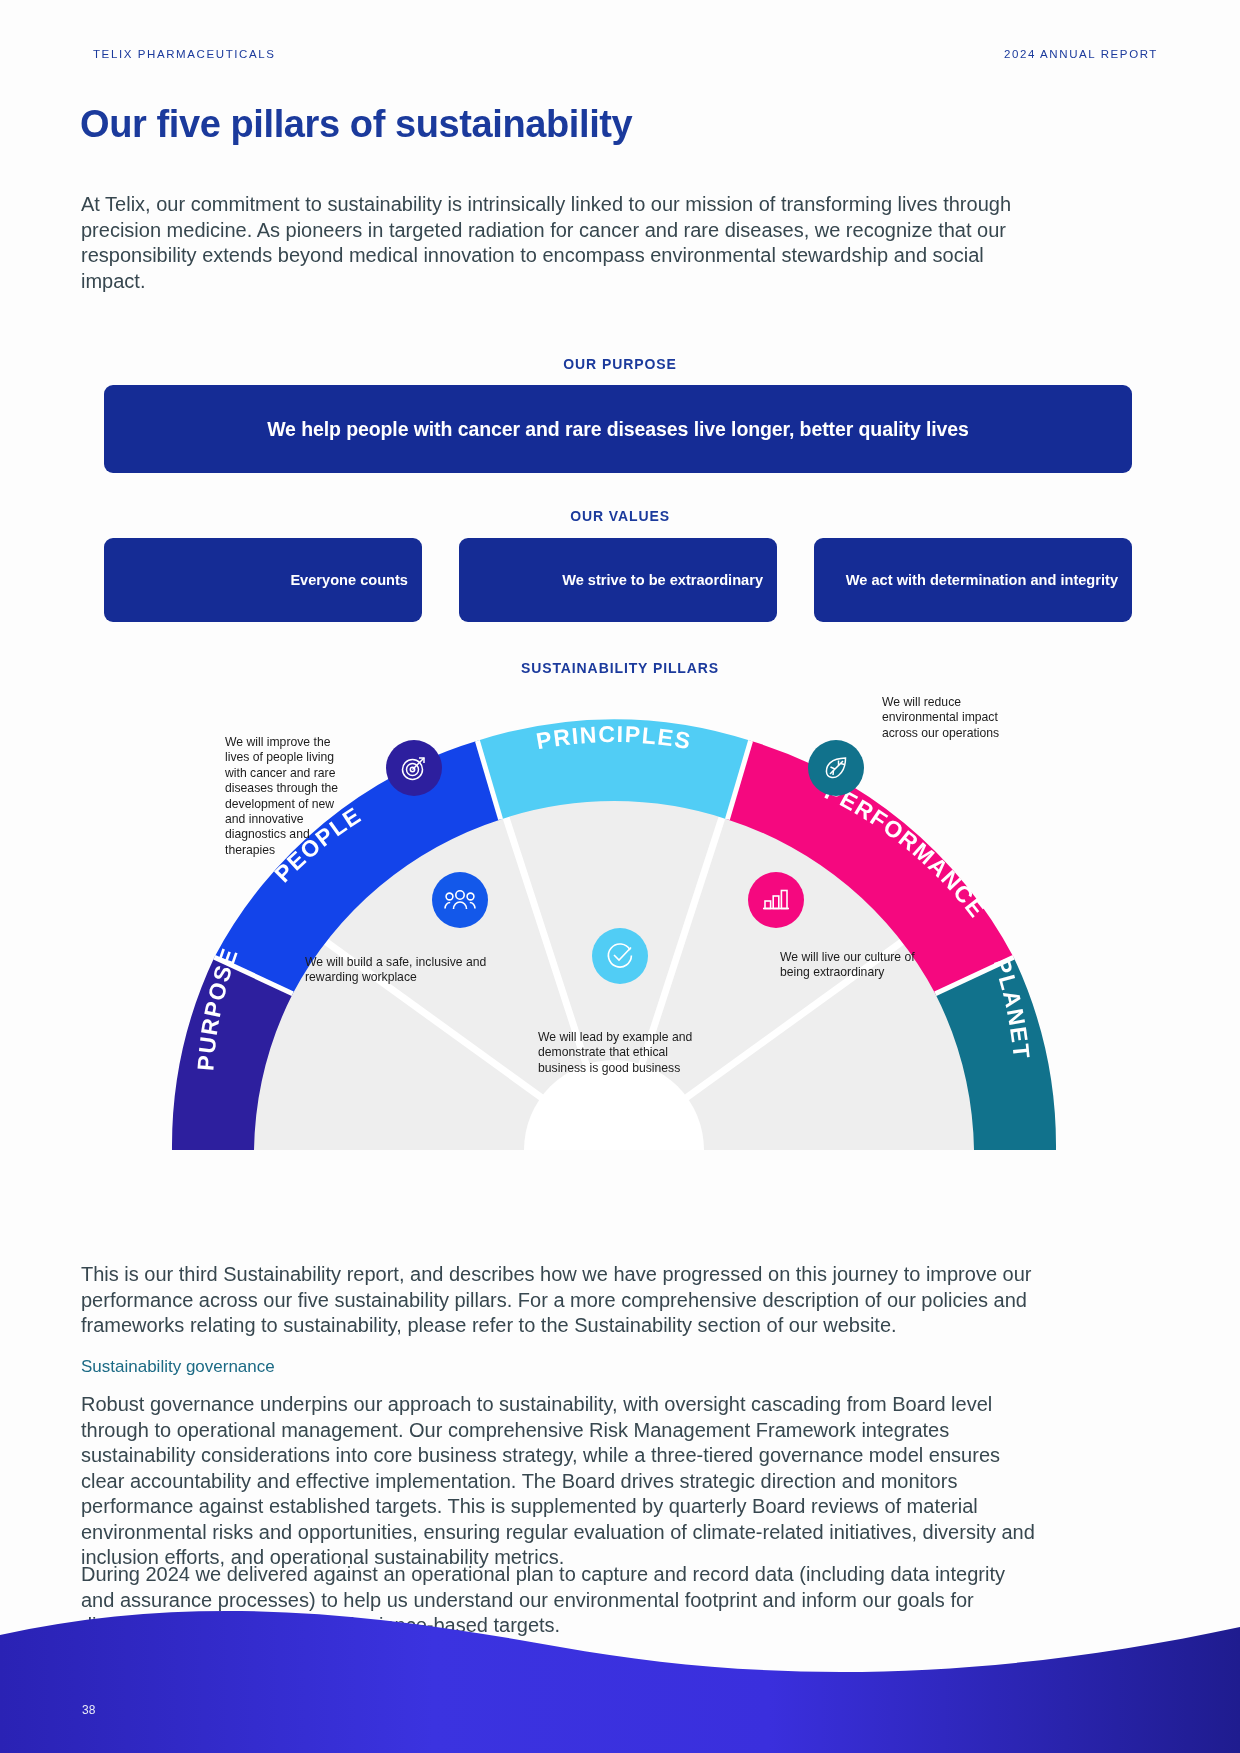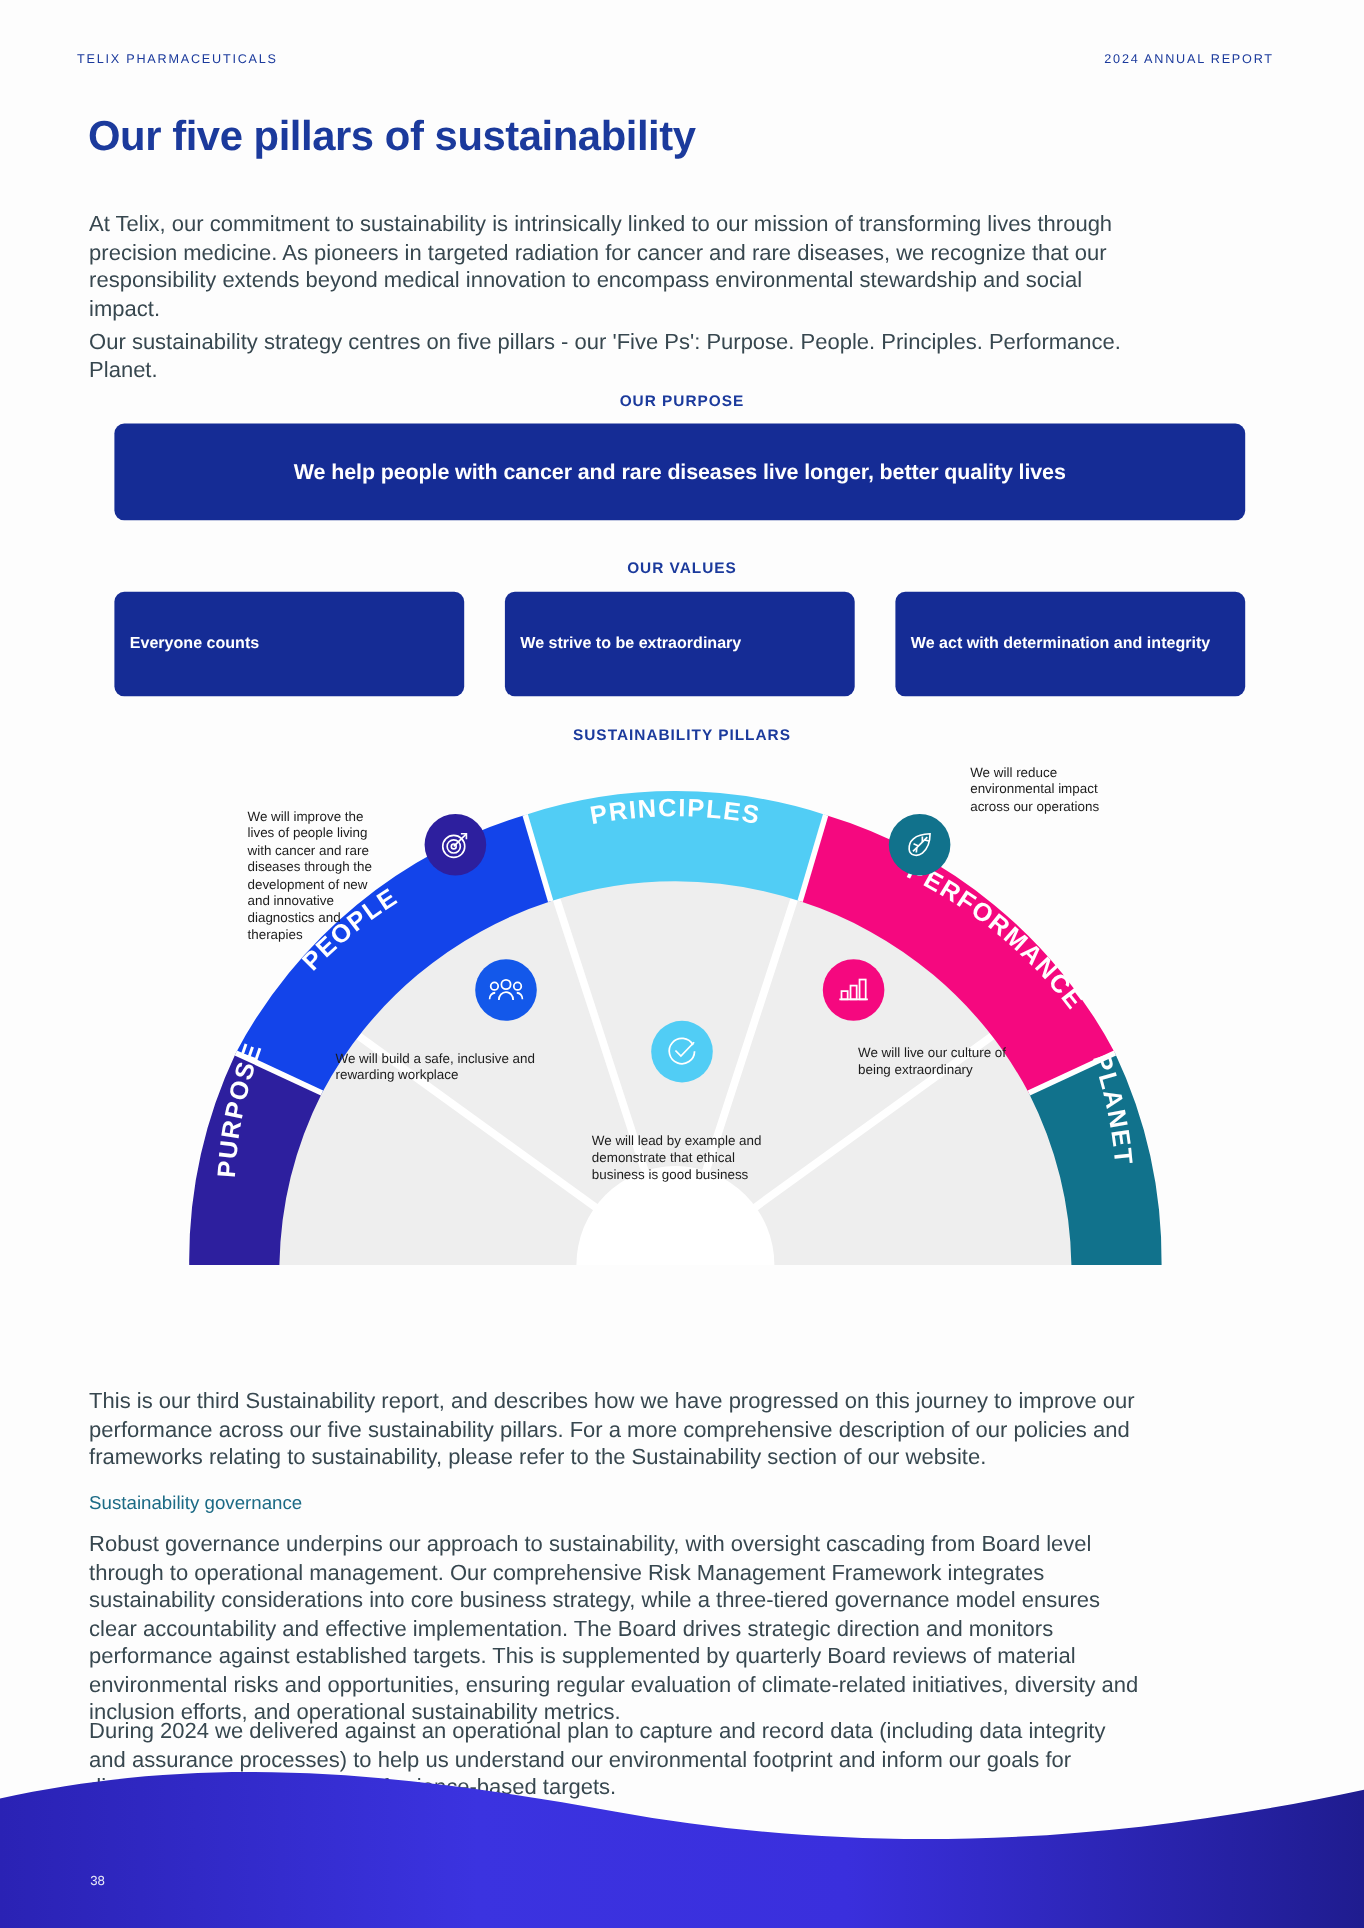--- a/index.html
+++ b/index.html
@@ -18,21 +18,21 @@
   .page {
     position: absolute;
     inset: 0;
     background: #fdfdfd;
   }
 
   
   .runhead {
     position: absolute;
     top: 48px;
-    left: 70px;
+    left: 93px;
     right: 82px;
     display: flex;
     justify-content: space-between;
     align-items: baseline;
   }
   .runhead span {
     font-size: 11.5px;
     letter-spacing: 1.6px;
     color: #1b3a9c;
     font-weight: 500;
@@ -113,26 +113,26 @@
   .values-row {
     position: absolute;
     top: 538px;
     left: 104px;
     width: 1028px;
     display: flex;
     justify-content: space-between;
   }
   .value-box {
     width: 318px;
-    height: 95px;
+    height: 84px;
     background: #152c95;
     border-radius: 9px;
     display: flex;
     align-items: center;
-    justify-content: flex-start;
+    justify-content: flex-end;
     text-align: center;
     box-sizing: border-box;
     padding: 0 14px;
   }
   .value-box span {
     color: #ffffff;
     font-size: 14.6px;
     font-weight: bold;
     line-height: 19px;
   }
@@ -205,21 +205,20 @@
 <div class="page">
 
   <div class="runhead">
     <span>TELIX PHARMACEUTICALS</span>
     <span>2024 ANNUAL REPORT</span>
   </div>
 
   <div class="page-title">Our five pillars of sustainability</div>
 
   <div class="para p1">At Telix, our commitment to sustainability is intrinsically linked to our mission of transforming lives through precision medicine. As pioneers in targeted radiation for cancer and rare diseases, we recognize that our responsibility extends beyond medical innovation to encompass environmental stewardship and social impact.</div>
-  <div class="para p2">Our sustainability strategy centres on five pillars - our 'Five Ps': Purpose. People. Principles. Performance. Planet.</div>
 
   <div class="cap purpose-cap">OUR PURPOSE</div>
   <div class="purpose-box">
     <span>We help people with cancer and rare diseases live longer, better quality lives</span>
   </div>
 
   <div class="cap values-cap">OUR VALUES</div>
   <div class="values-row">
     <div class="value-box">
       <span>Everyone counts</span>

